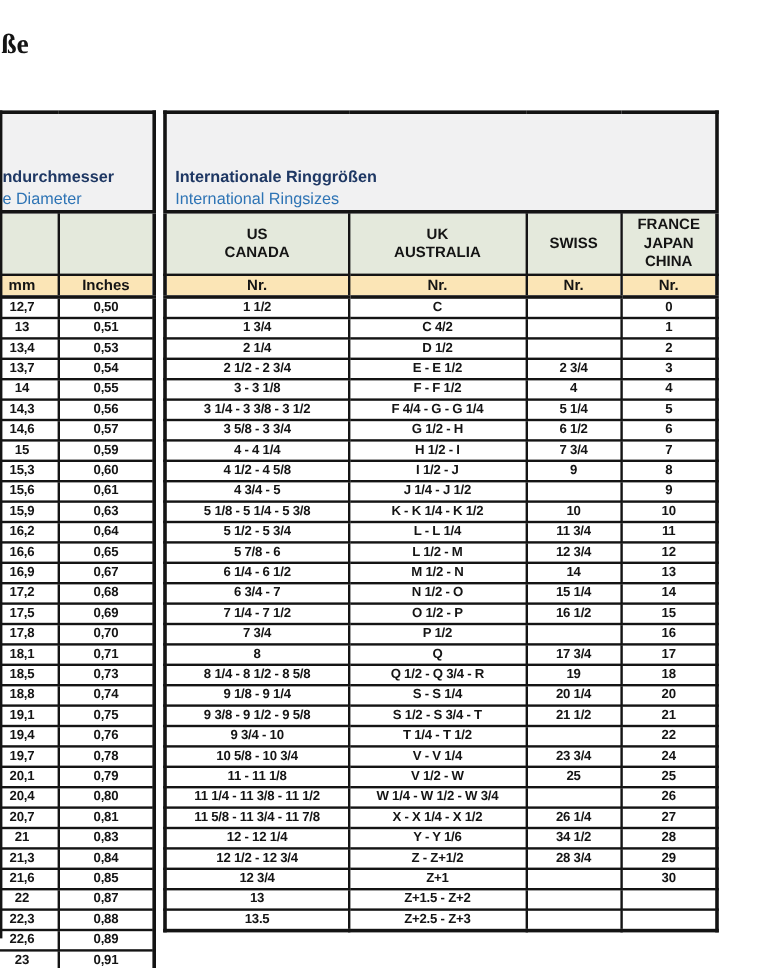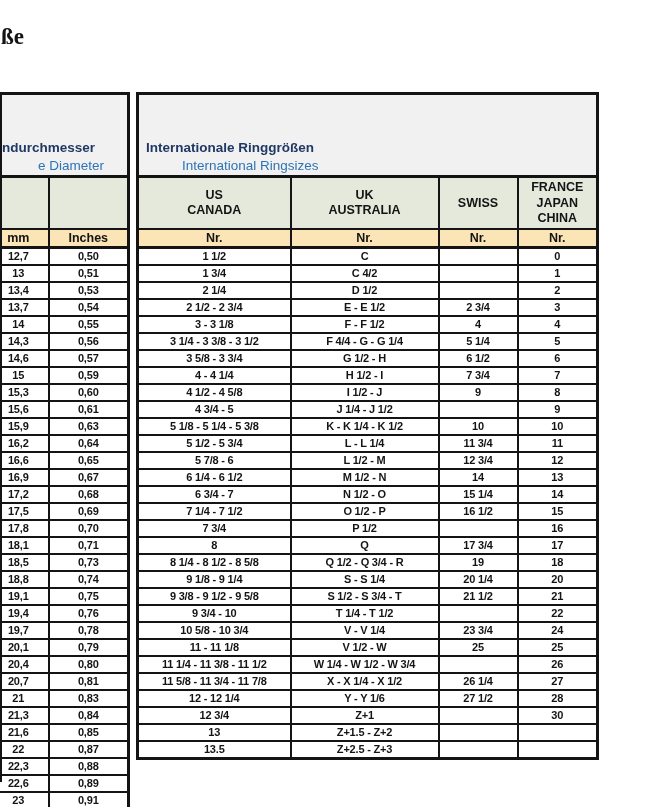--- a/index.html
+++ b/index.html
@@ -22,21 +22,21 @@
     font-weight:bold;color:#141414;overflow:hidden;
   }
   
   tr.row-title td.title-cell{
     background:#f1f1f2;text-align:left;height:40px;
     border-bottom:3px solid #141414;vertical-align:middle;
   }
   .left td.title-cell{padding-left:13px;}
   .right td.title-cell{padding-left:7px;}
   .t1{font-size:13.5px;font-weight:bold;color:#1f3864;line-height:1.35;margin-top:44px;}
-  .t2{font-size:13.5px;font-weight:normal;color:#2e74b5;line-height:1.35;padding-left:36px;}
+  .t2{font-size:13.5px;font-weight:normal;color:#2e74b5;line-height:1.35;}
   
   tr.row-groups td{
     background:#e4e9dc;height:50px;font-size:12.5px;line-height:1.25;
     white-space:pre-line;border-bottom:2px solid #141414;
   }
   
   tr.row-units td{
     background:#fbe5b6;height:16px;font-size:12.5px;
     border-bottom:3px solid #141414;
   }
@@ -399,22 +399,28 @@
         </tr>
         <tr>
           <td>11 5/8 - 11 3/4 - 11 7/8</td>
           <td>X - X 1/4 - X 1/2</td>
           <td>26 1/4</td>
           <td>27</td>
         </tr>
         <tr>
           <td>12 - 12 1/4</td>
           <td>Y - Y 1/6</td>
-          <td>27 1/2</td>
+          <td>34 1/2</td>
           <td>28</td>
+        </tr>
+        <tr>
+          <td>12 1/2 - 12 3/4</td>
+          <td>Z - Z+1/2</td>
+          <td>28 3/4</td>
+          <td>29</td>
         </tr>
         <tr>
           <td>12 3/4</td>
           <td>Z+1</td>
           <td></td>
           <td>30</td>
         </tr>
         <tr>
           <td>13</td>
           <td>Z+1.5 - Z+2</td>

